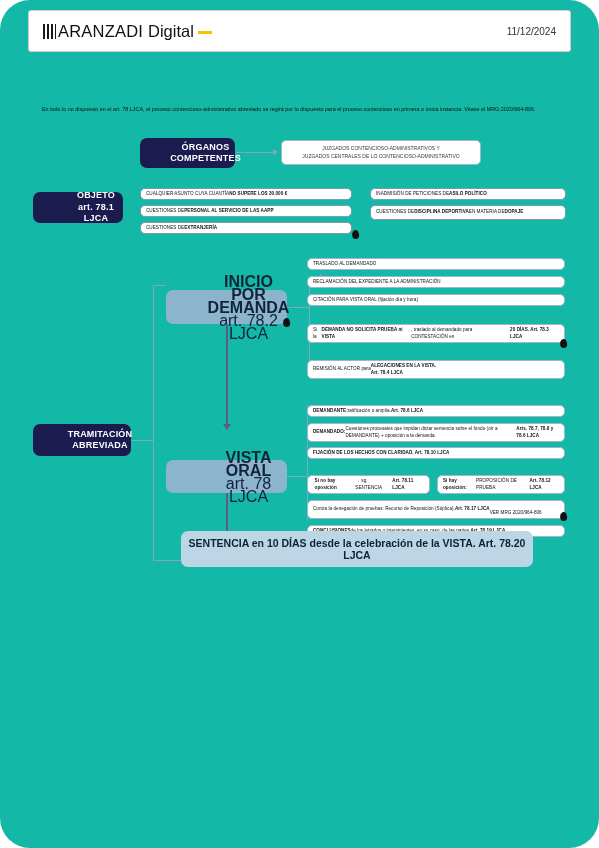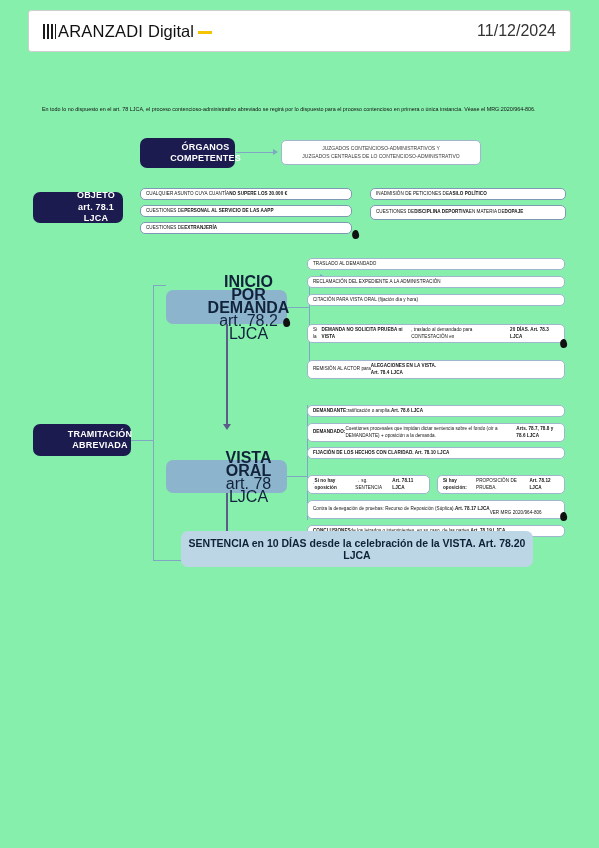--- a/index.html
+++ b/index.html
@@ -2,39 +2,39 @@
 <html><head>
 <meta charset="utf-8">
 <style>
   html,body{margin:0;padding:0;background:#ffffff;}
   body{
     width:599px;height:848px;
     font-family:"Liberation Sans", sans-serif;
     color:#000;
     -webkit-font-smoothing:antialiased;
   }
-  .page{position:relative;width:599px;height:848px;overflow:hidden;background:#86efac;}
+  .page{position:relative;width:599px;height:848px;overflow:hidden;background:#14b8a6;border-radius:30px;}
 
   
   .doc-header{
     position:absolute;left:28px;top:10px;width:543px;height:42px;
     border:1px solid #cfcfcf;border-radius:3px;background:#fff;
     display:flex;align-items:center;justify-content:space-between;
     padding:0 14px;box-sizing:border-box;
   }
   .brand{display:flex;align-items:baseline;gap:0px;}
   .brand-bars{
     display:inline-block;width:13px;height:15px;margin-right:2px;
     background:repeating-linear-gradient(to right,#1a1a1a 0 2px,#fff 2px 4px);
     transform:translateY(2px);
   }
   .brand-aranzadi{font-size:16.5px;letter-spacing:.2px;color:#111;font-weight:400;}
   .brand-digital{font-size:16.5px;color:#111;font-weight:400;margin-left:5px;}
   .brand-dash{display:inline-block;width:14px;height:3px;background:#f5c400;margin-left:4px;transform:translateY(-3px);}
-  .doc-date{font-size:16px;color:#333;}
+  .doc-date{font-size:10px;color:#333;}
 
   
   .doc-footer{
     position:absolute;left:28px;top:775px;width:543px;height:48px;
     border:1px solid #cfcfcf;border-radius:3px;background:#fff;
   }
   .page-num{position:absolute;right:12px;bottom:6px;font-size:10px;color:#333;}
 
   
   .title-banner{

